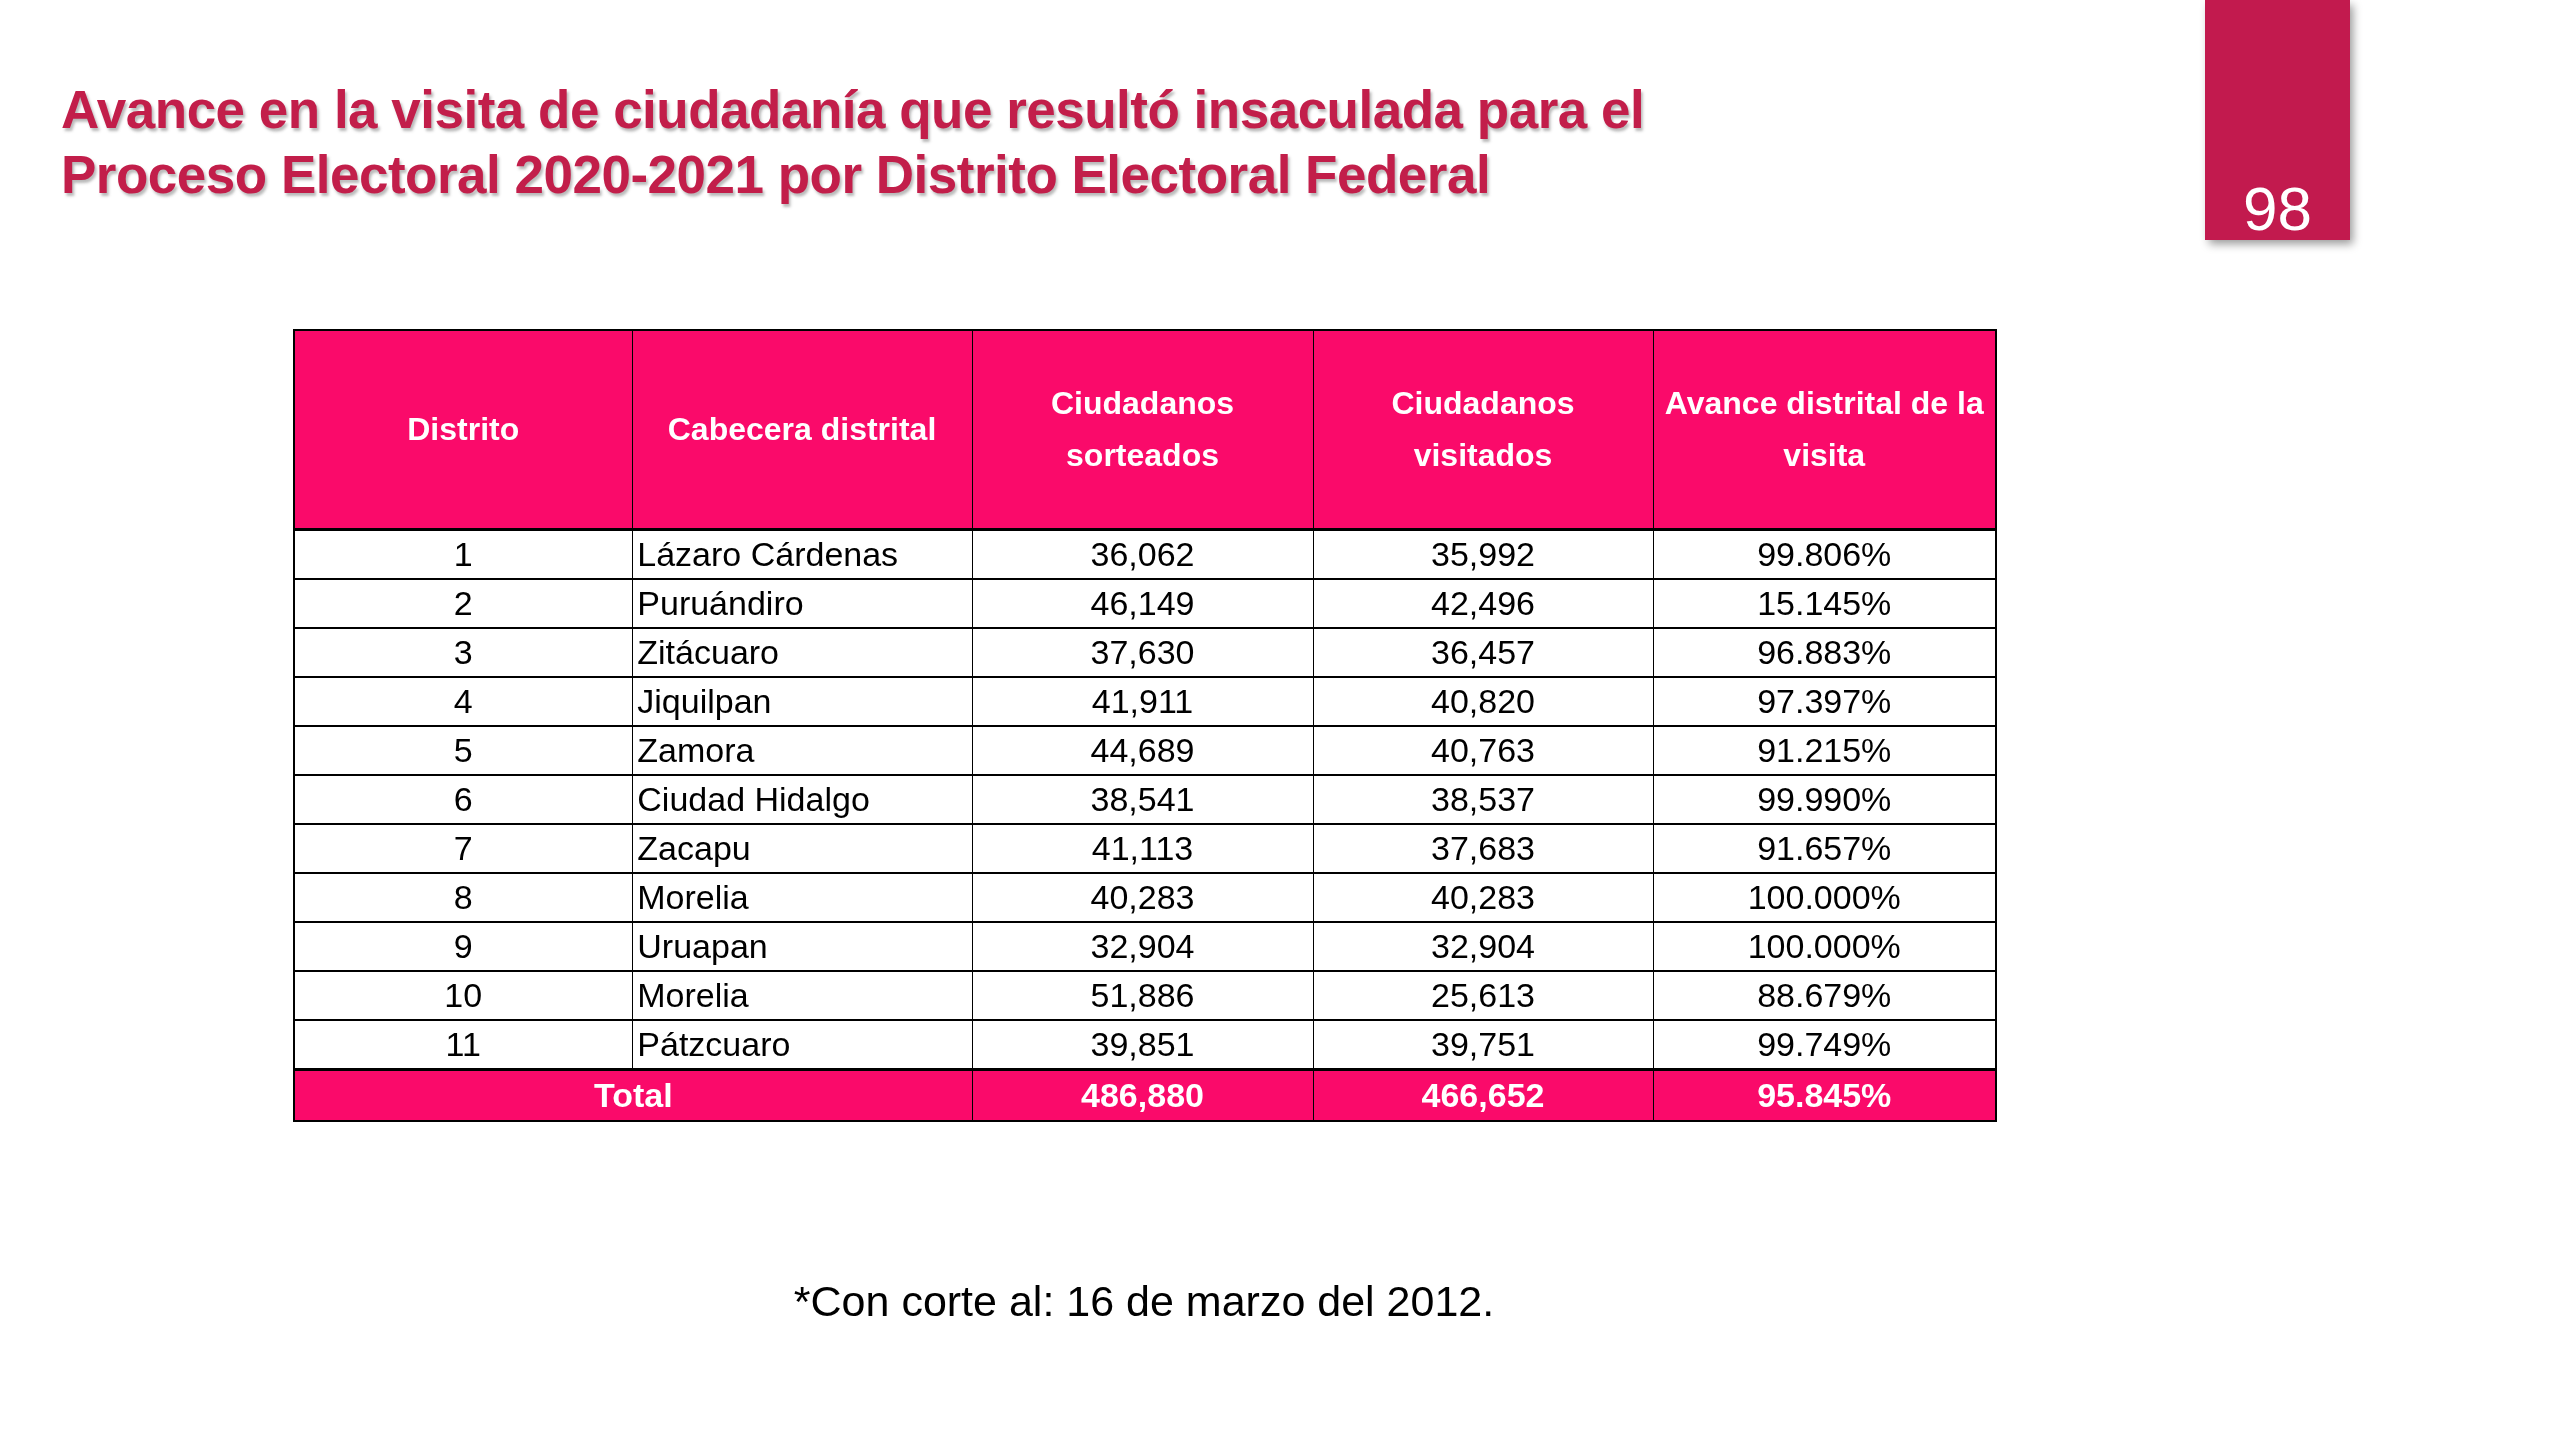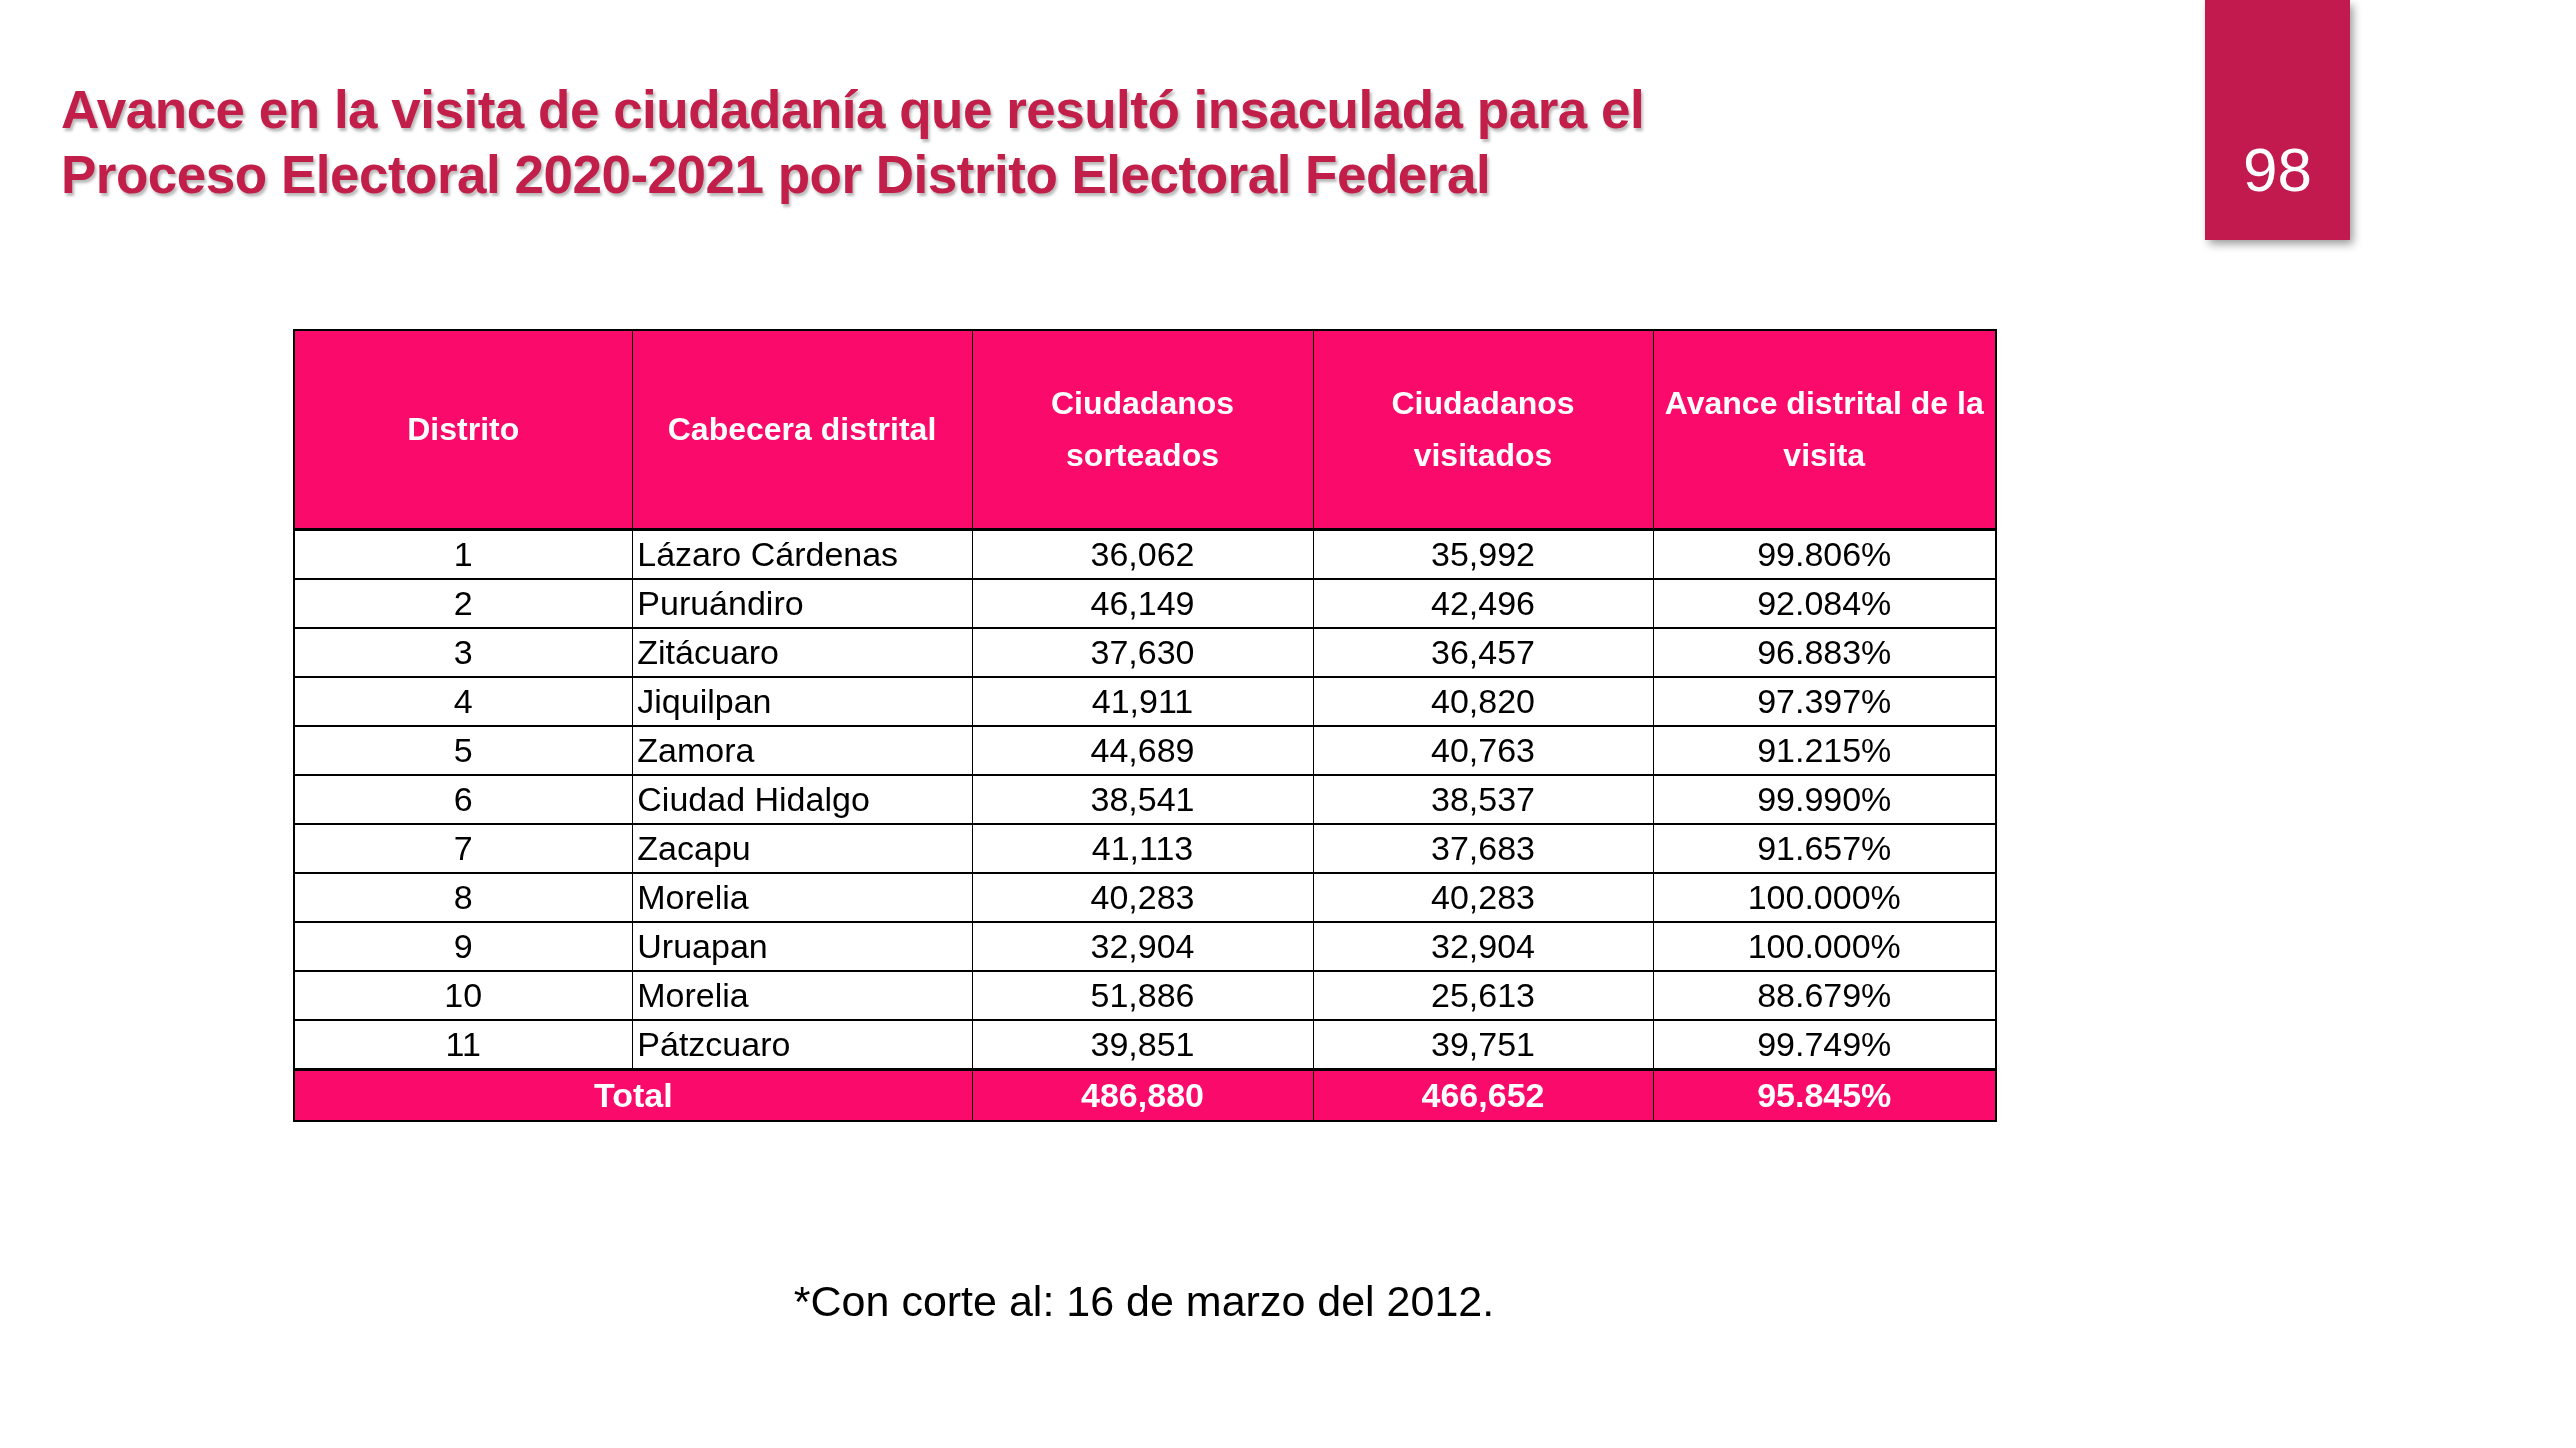--- a/index.html
+++ b/index.html
@@ -36,21 +36,20 @@
     box-shadow: 3.9px 4.8px 8.7px rgba(0,0,0,0.40);
     display: flex;
     align-items: flex-end;
     justify-content: center;
   }
   .pagebox .num {
     color: #ffffff;
     font-size: 62px;
     font-weight: 300;
     line-height: 1;
-    padding-bottom: 39px;
     margin-top: 25px;
   }
 
   table.avance {
     position: absolute;
     left: 293px;
     top: 329px;
     width: 1702px;
     border-collapse: collapse;
     table-layout: fixed;
@@ -146,21 +145,21 @@
         <td class="c-name">Lázaro Cárdenas</td>
         <td class="c-num">36,062</td>
         <td class="c-num">35,992</td>
         <td class="c-num">99.806%</td>
       </tr>
       <tr>
         <td class="c-num">2</td>
         <td class="c-name">Puruándiro</td>
         <td class="c-num">46,149</td>
         <td class="c-num">42,496</td>
-        <td class="c-num">92.084%</td>
+        <td class="c-num">15.145%</td>
       </tr>
       <tr>
         <td class="c-num">3</td>
         <td class="c-name">Zitácuaro</td>
         <td class="c-num">37,630</td>
         <td class="c-num">36,457</td>
         <td class="c-num">96.883%</td>
       </tr>
       <tr>
         <td class="c-num">4</td>

